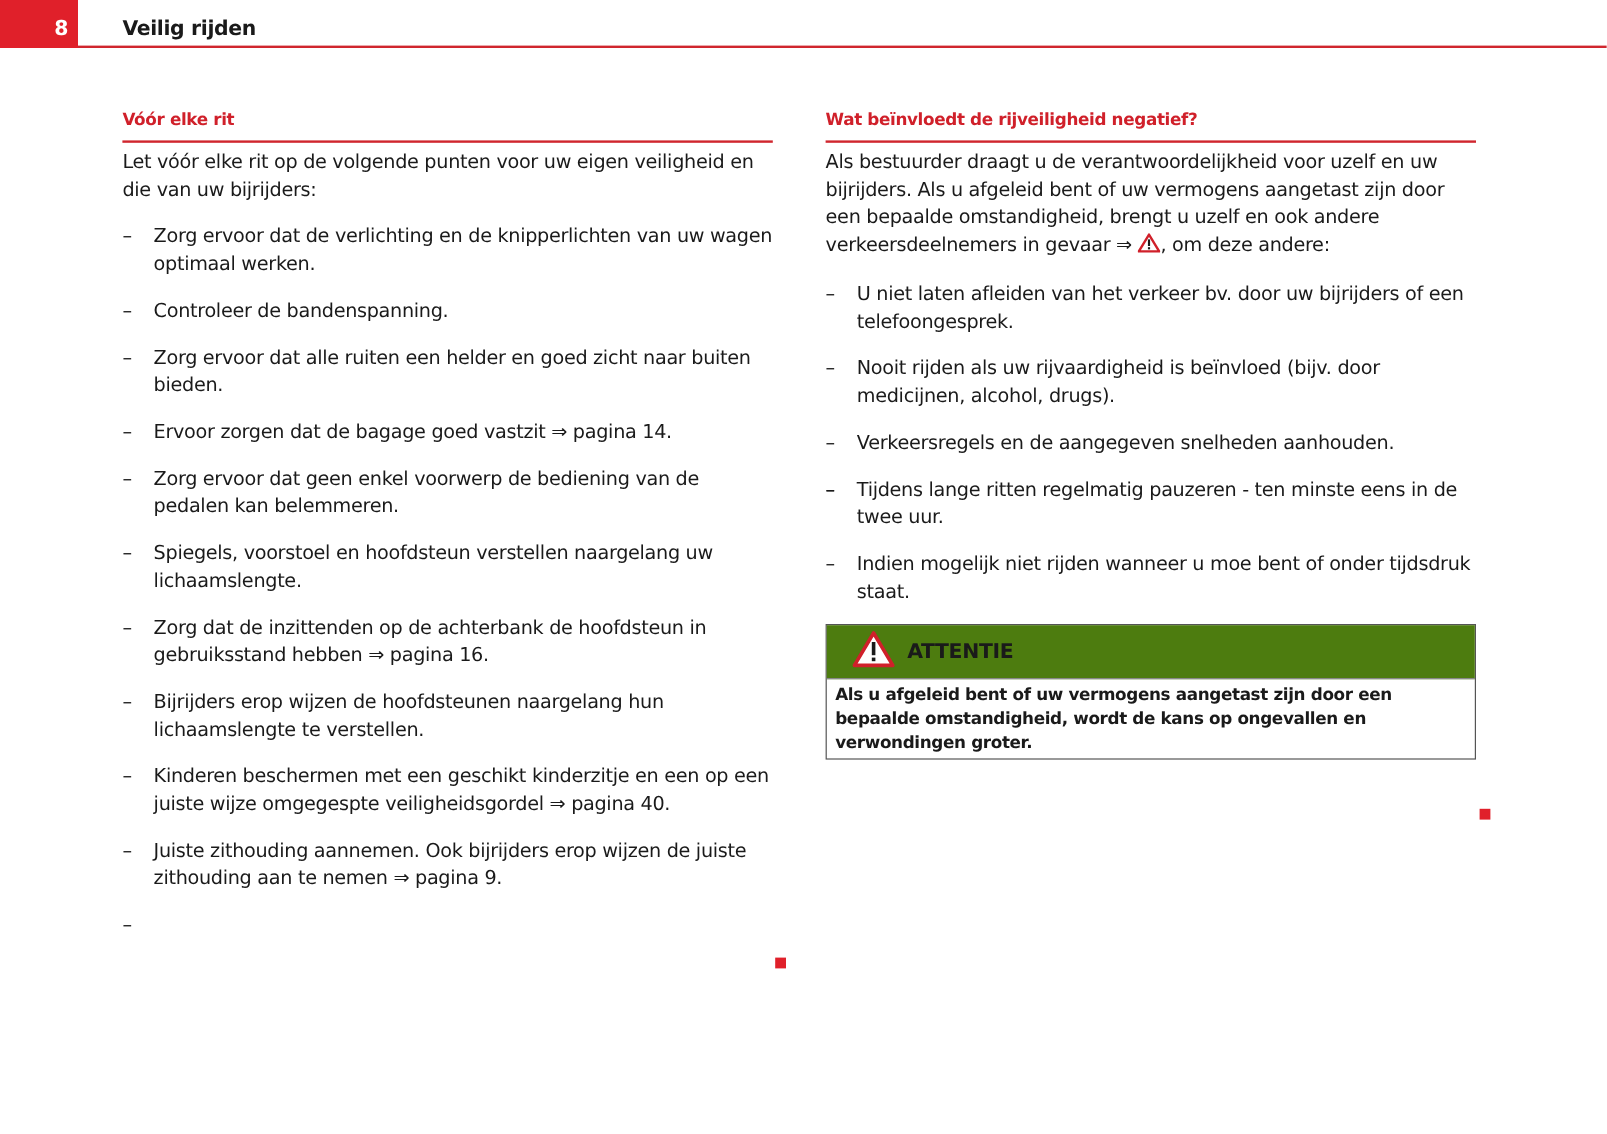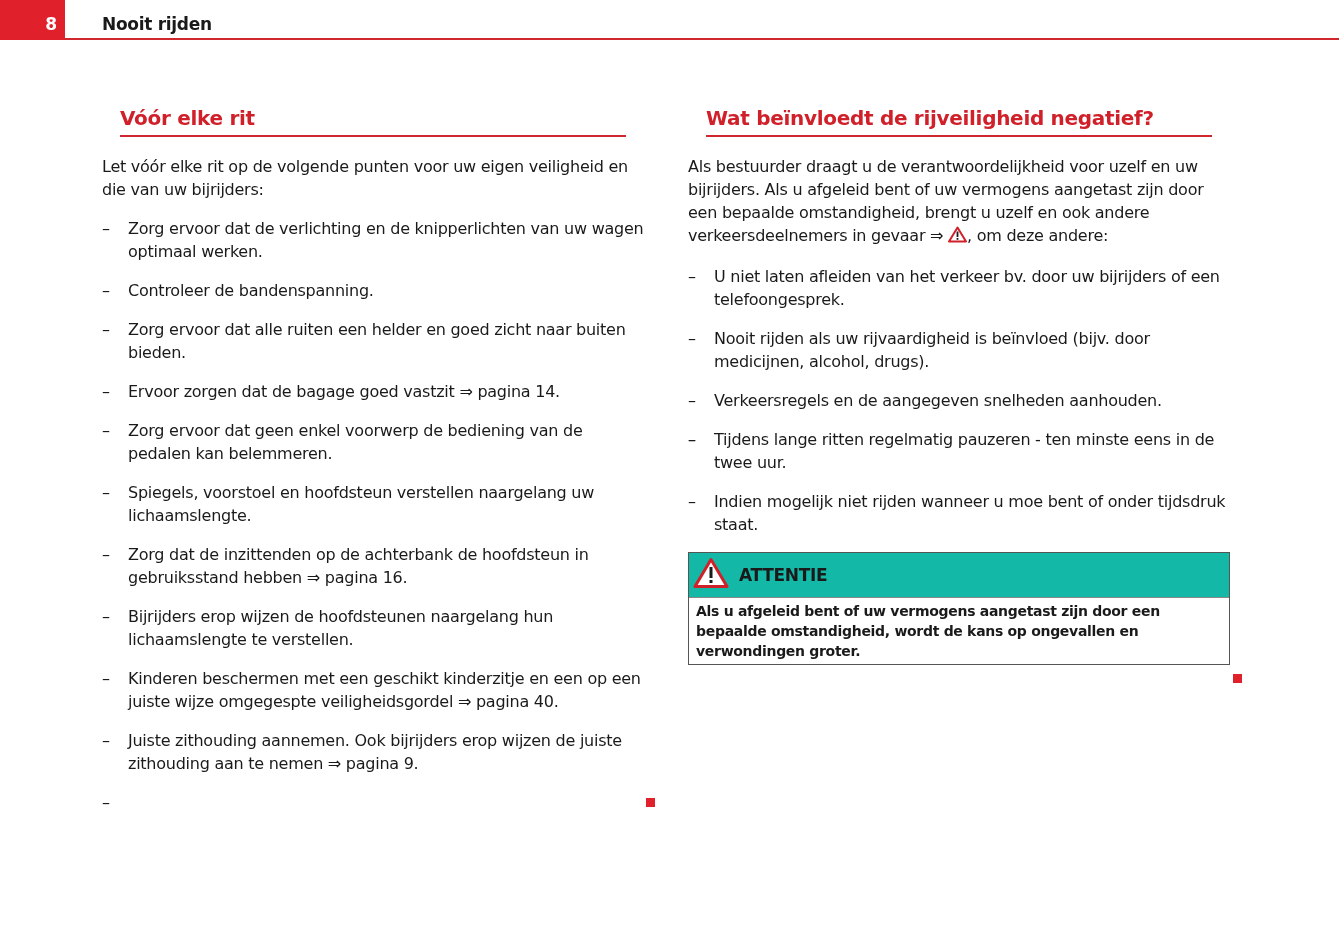--- a/index.html
+++ b/index.html
@@ -18,55 +18,55 @@
       position: absolute; left: 102px; top: 14px; font-size: 17px; font-weight: bold; color: #1a1a1a;
       font-family: "DejaVu Sans", sans-serif; letter-spacing: -0.3px;
     }
     .header-rule {
       position: absolute; left: 65px; top: 38px; width: 1274px; height: 2px; background: #d0262e;
     }
     .column { position: absolute; top: 88px; }
     .col-left { left: 102px; width: 542px; }
     .col-right { left: 688px; width: 542px; }
     .section-title {
-      font-size: 20px; font-weight: bold; color: #d0202a; margin: 18px; padding-bottom: 5px;
+      font-size: 14px; font-weight: bold; color: #d0202a; margin: 0; padding-bottom: 5px;
       border-bottom: 2px solid #d0262e; letter-spacing: -0.3px; line-height: 24px;
     }
     .intro {
       margin-top: 4px; font-size: 16px; line-height: 23px; letter-spacing: -0.25px;
     }
     .bullet-list { list-style: none; margin: 16px 0 0 0; padding: 0; }
     .bullet-list li {
       position: relative; padding-left: 26px; font-size: 16px; line-height: 23px; letter-spacing: -0.25px;
       margin-bottom: 16px;
     }
     .dash { position: absolute; left: 0; top: 0; }
     .end-mark {
       position: absolute; width: 9px; height: 9px; background: #e0202a;
     }
     .warning-box {
       margin-top: 10px; border: 1px solid #555; width: 540px; position: relative;
     }
     .warning-head {
-      background: #14b8a6; height: 44px; border-bottom: 1px solid #888; display: flex; align-items: center;
-      padding-left: 4px;
+      background: #4d7c0f; height: 44px; border-bottom: 1px solid #888; display: flex; align-items: center;
+      padding-left: 21px;
     }
     .warning-label { font-weight: bold; font-size: 17px; margin-left: 10px; letter-spacing: -0.3px; }
     .warning-body {
       font-weight: bold; font-size: 14px; line-height: 20px; padding: 3px 8px 3px 7px; letter-spacing: -0.3px;
     }
     .inline-warn { display: inline-block; vertical-align: -2px; }
   </style>
 </head>
 <body>
 
 <div class="page-tab">
   <span class="page-number">8</span>
 </div>
-<div class="header-title">Nooit rijden</div>
+<div class="header-title">Veilig rijden</div>
 <div class="header-rule"></div>
 
 <div class="column col-left">
   <h2 class="section-title">Vóór elke rit</h2>
   <p class="intro">Let vóór elke rit op de volgende punten voor uw eigen veiligheid en die van uw bijrijders:</p>
   <ul class="bullet-list">
     <li><span class="dash">–</span><span>Zorg ervoor dat de verlichting en de knipperlichten van uw wagen optimaal werken.</span></li>
     <li><span class="dash">–</span><span>Controleer de bandenspanning.</span></li>
     <li><span class="dash">–</span><span>Zorg ervoor dat alle ruiten een helder en goed zicht naar buiten bieden.</span></li>
     <li><span class="dash">–</span><span>Ervoor zorgen dat de bagage goed vastzit ⇒ pagina 14.</span></li>

